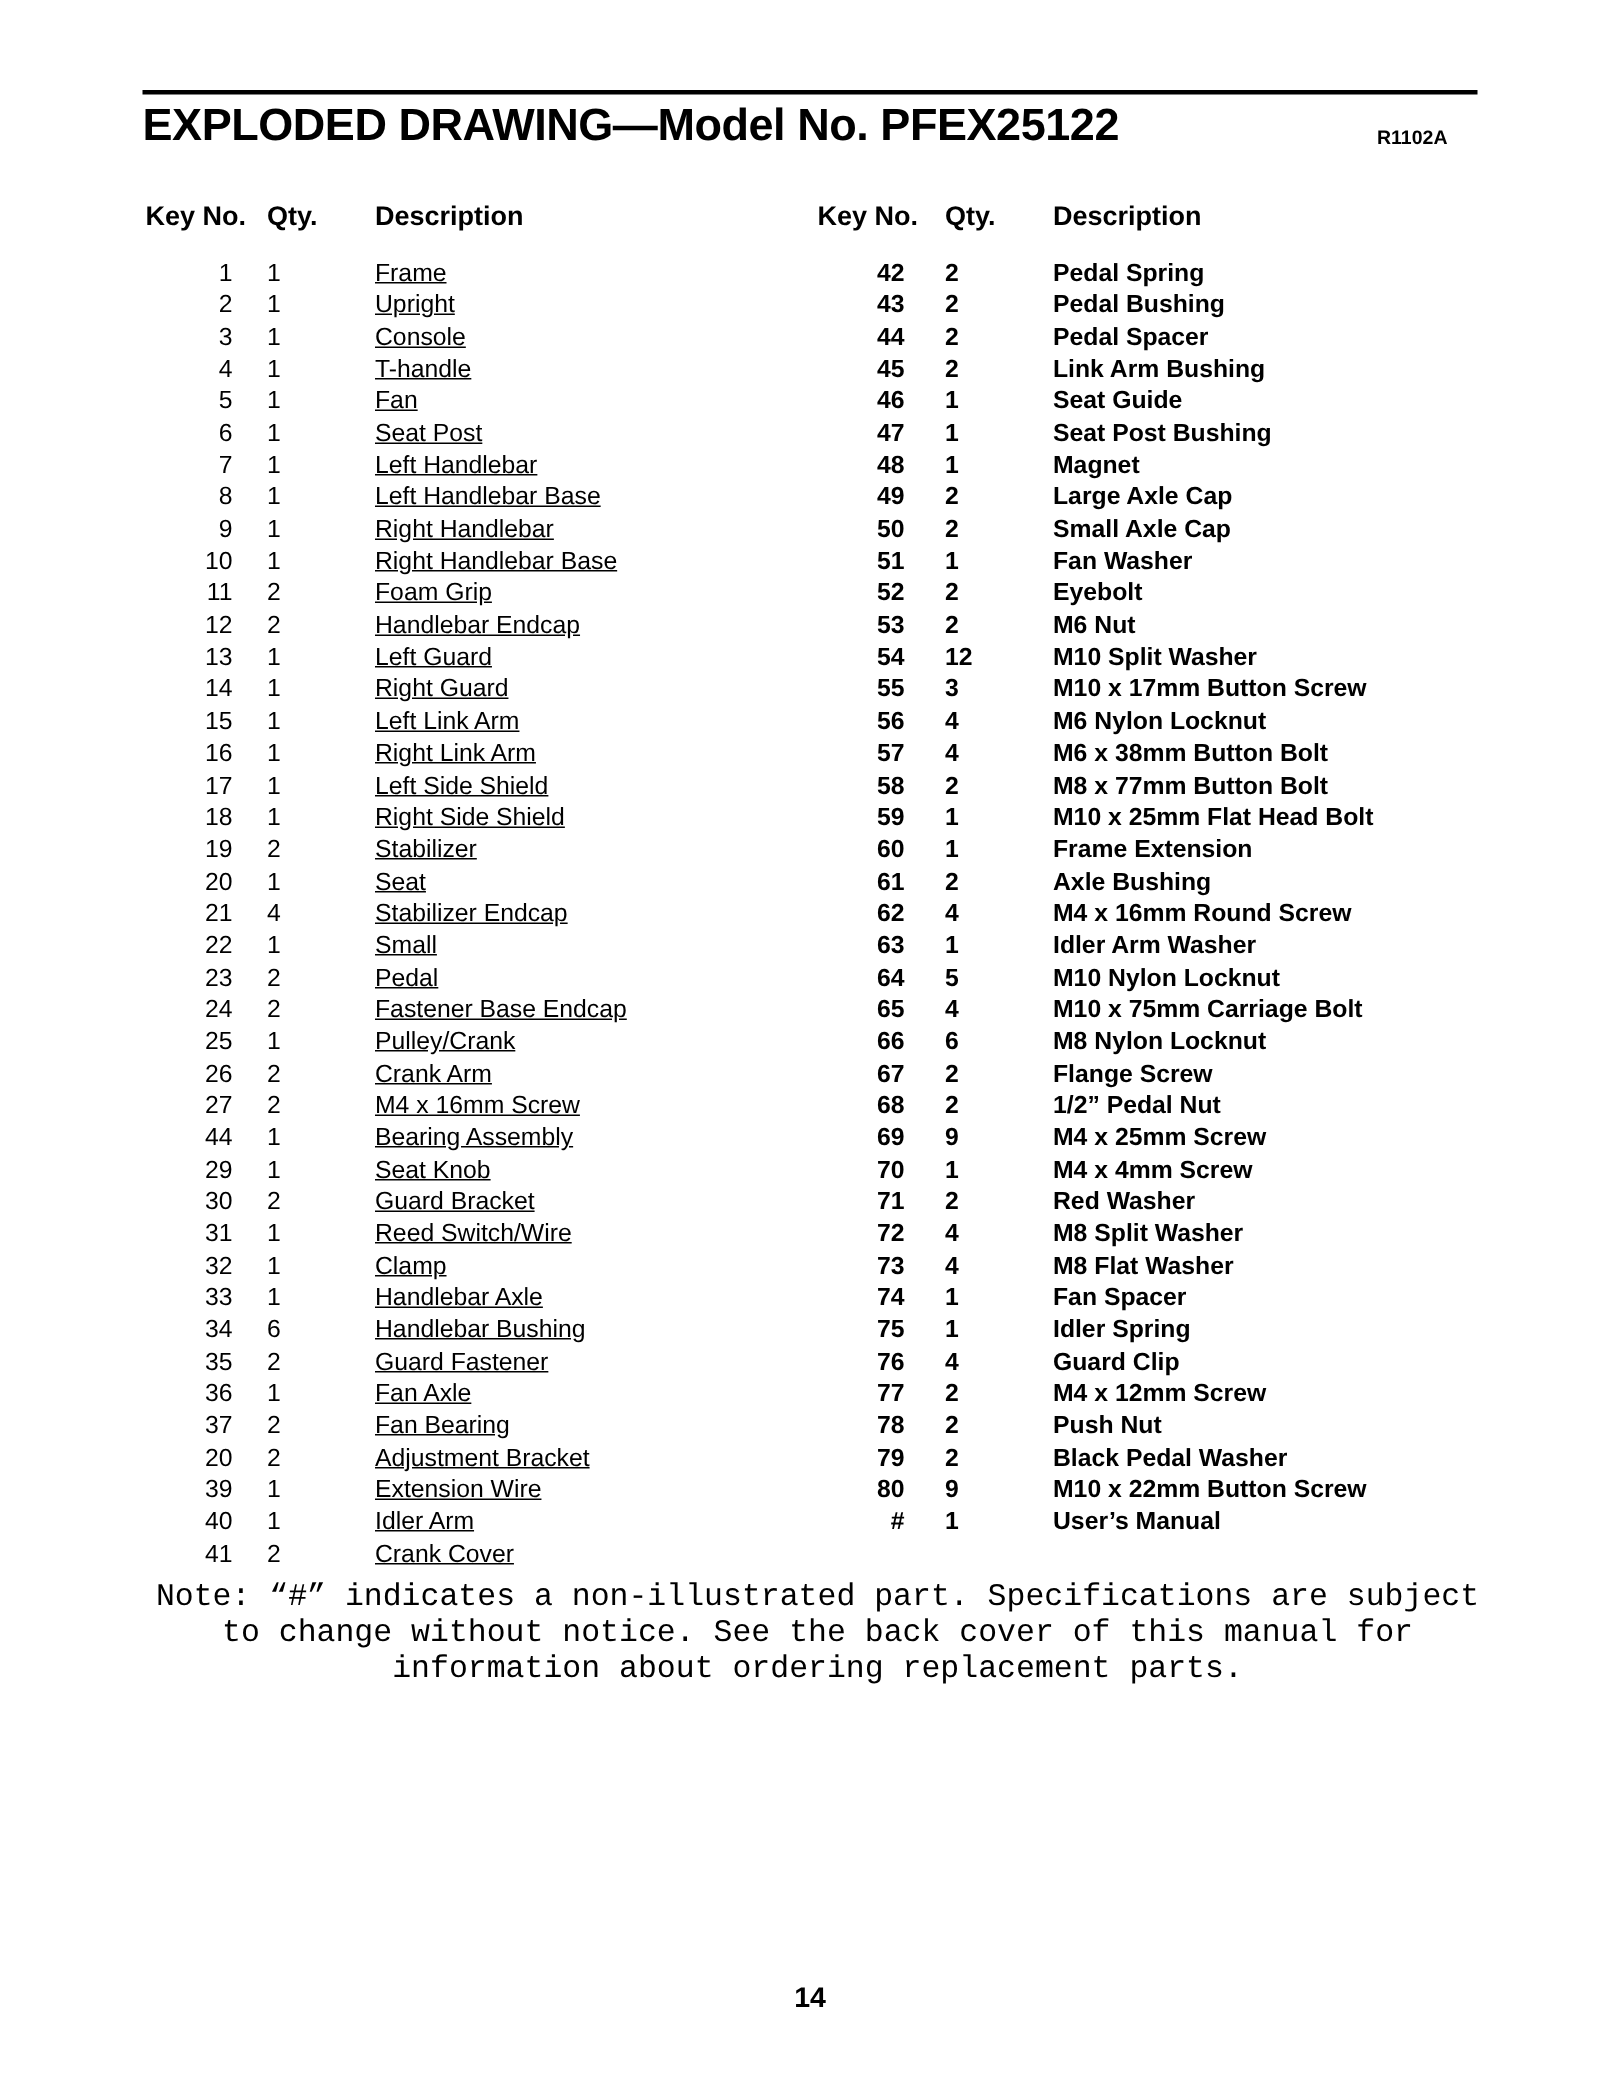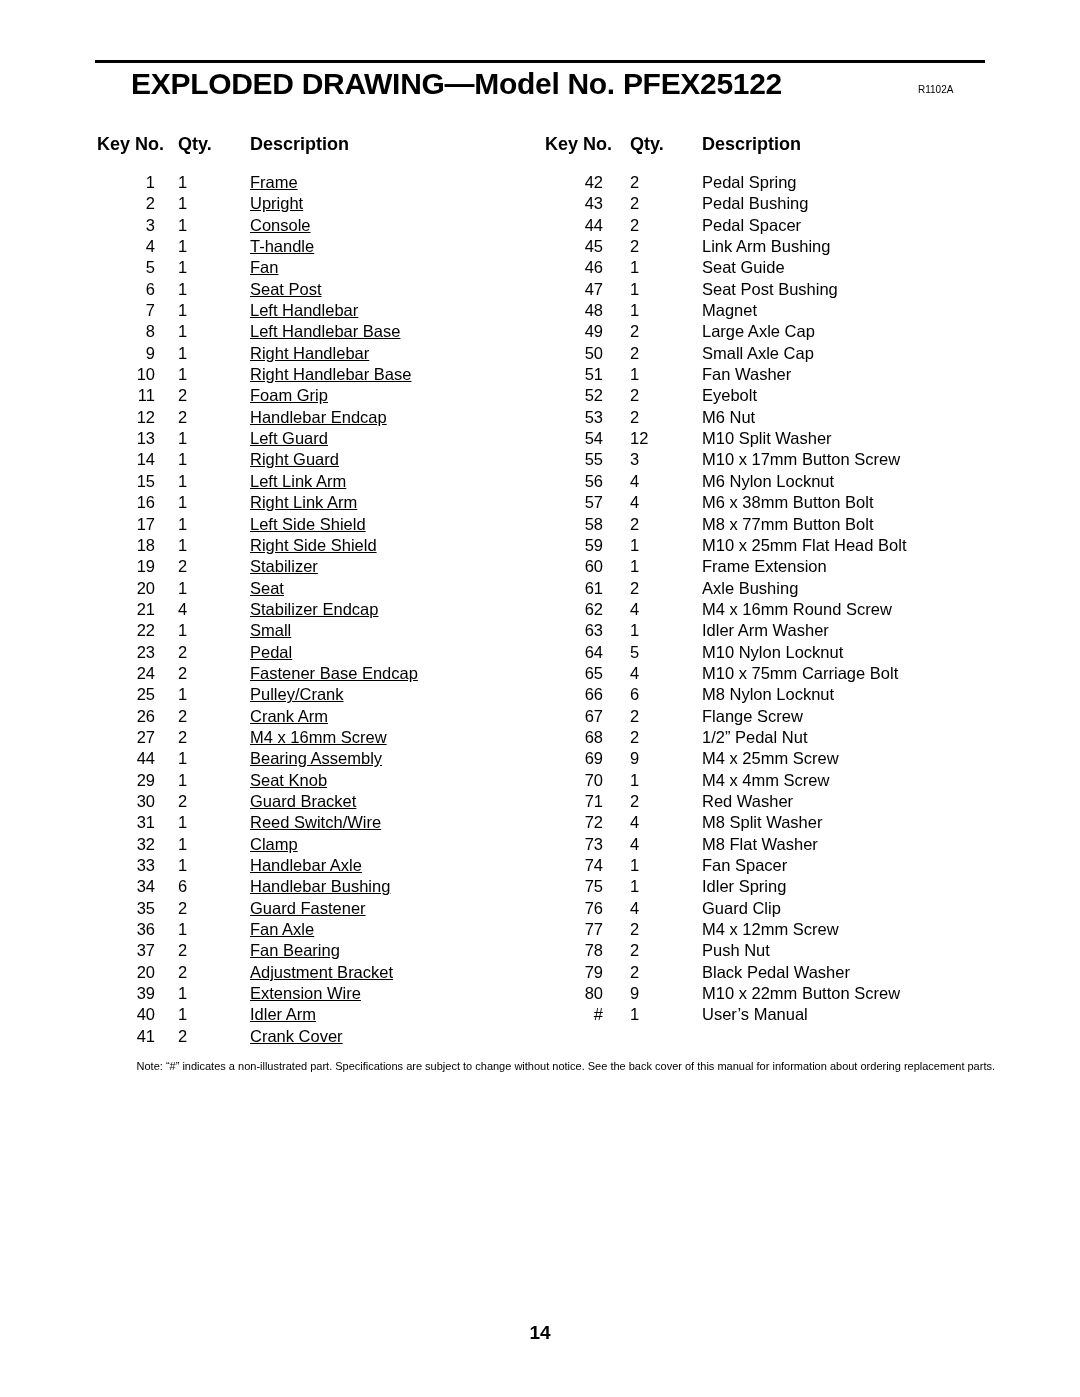--- a/index.html
+++ b/index.html
@@ -35,28 +35,27 @@
   }
   .doc-title {
     position: absolute;
     left: 95px;
     top: 66px;
     font-size: 30px;
     font-weight: bold;
     letter-spacing: -0.3px;
     white-space: nowrap;
     line-height: 36px;
-    margin-left: 36px;
   }
   .revision {
     position: absolute;
     left: 918px;
     top: 84px;
-    font-size: 10px;
-    font-weight: normal;
+    font-size: 13px;
+    font-weight: bold;
     white-space: nowrap;
   }
 
   
   .col-head {
     position: absolute;
     font-size: 18px;
     font-weight: bold;
     white-space: nowrap;
   }
@@ -69,21 +68,21 @@
   .ch-key-r   { left: 545px; }
   .ch-qty-r   { left: 630px; }
   .ch-desc-r  { left: 702px; }
 
   
   .parts-col {
     position: absolute;
     top: 172px;
   }
   .parts-col.left  { left: 0;   width: 520px; }
-  .parts-col.right { left: 0;   width: 1000px; }
+  .parts-col.right { left: 0;   width: 1000px; font-weight: bold; }
 
   .row {
     position: relative;
     height: 21.35px;
     line-height: 21.35px;
     font-size: 16.5px;
     white-space: nowrap;
   }
   .cell {
     position: absolute;
@@ -101,23 +100,24 @@
   .right .c-key  { left: 545px; width: 58px; text-align: right; }
   .right .c-qty  { left: 630px; width: 20px; text-align: left;  }
   .right .c-desc { left: 702px; text-align: right; }
 
   
   .note {
     position: absolute;
     left: 95px;
     top: 1054px;
     width: 900px;
-    font-size: 11px;
+    font-size: 21px;
     line-height: 24px;
-    text-align: right;
+    text-align: center;
+    font-family: Liberation Mono, monospace;
   }
 
   
   .page-number {
     position: absolute;
     left: 0;
     top: 1322px;
     width: 1080px;
     text-align: center;
     font-size: 19px;

